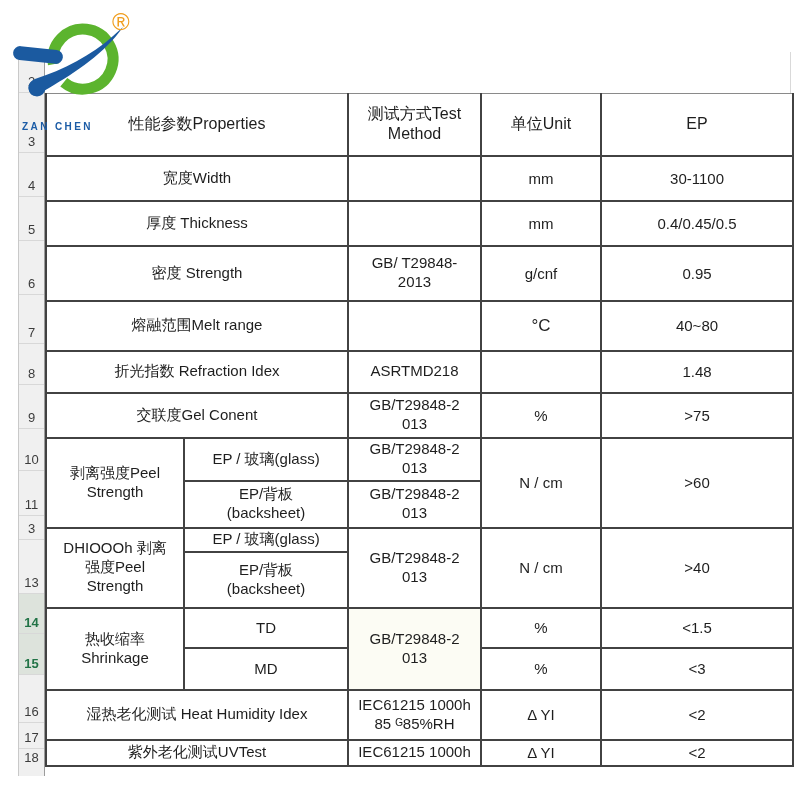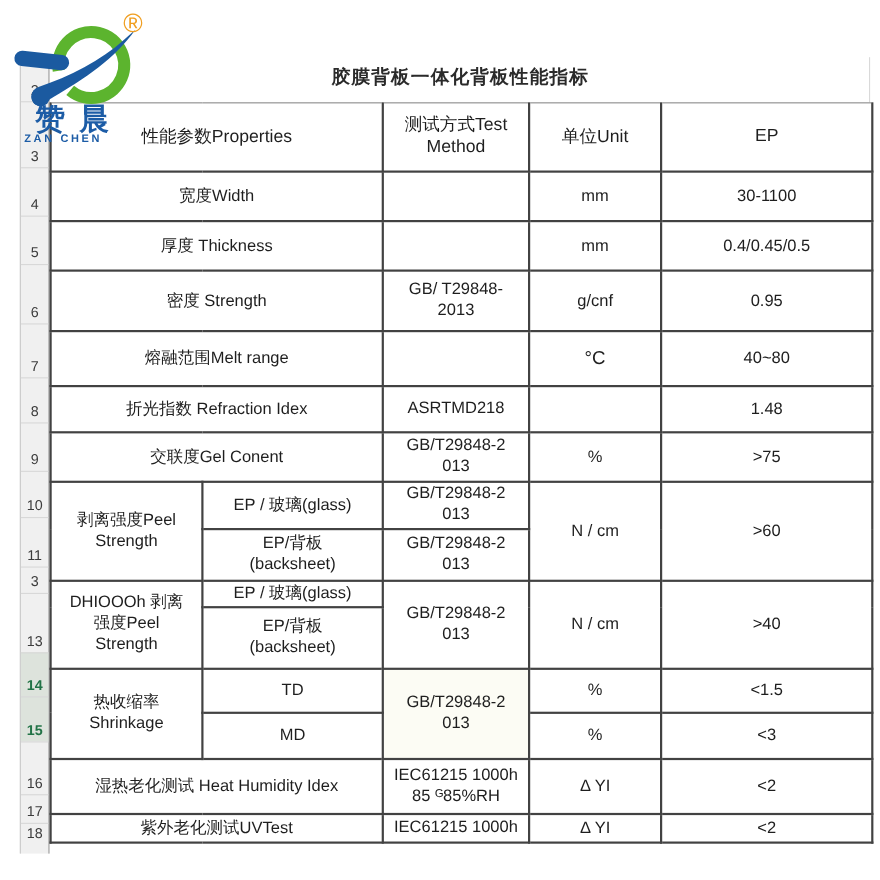--- a/index.html
+++ b/index.html
@@ -69,40 +69,38 @@
     <div class="gcell" style="height:56px">13</div>
     <div class="gcell sel-row" style="height:40px">14</div>
     <div class="gcell sel-row" style="height:42px">15</div>
     <div class="gcell" style="height:50px">16</div>
     <div class="gcell" style="height:26px">17</div>
     <div class="gcell clip" style="height:29px">18</div>
   </div>
 
   <div id="top-gridline"></div>
 
-  <div id="sheet-title">胶膜背板一体化背板性能指标</div>
 
   <div id="logo">
     <svg width="135" height="100" viewBox="0 0 135 100">
 
       <path d="M 45.4 58.3 A 30 30 0 1 1 55.8 76.2" fill="none" stroke="#5cb42e" stroke-width="11"></path>
 
       <rect x="5" y="42" width="50" height="14" rx="7" fill="#1b5aa0" transform="rotate(6 30 49)"></rect>
 
       <circle cx="29" cy="82" r="8.5" fill="#1b5aa0"></circle>
 
       <path d="M 24 89
                C 19 85, 19 76, 27 73
                C 55 64, 84 49, 105 30
                L 115 21
                C 97 47, 68 66, 41 82
                C 34 86, 28 91, 24 89 Z" fill="#1b5aa0"></path>
     </svg>
     <span id="reg-mark">®</span>
-    <div id="logo-zh">赞晨</div>
     <div id="logo-en">ZAN CHEN</div>
   </div>
 
   <div id="tablewrap">
     <table class="spec">
       <colgroup>
         <col style="width:138px">
           <col style="width:164px">
           <col style="width:133px">
         <col style="width:120px">

